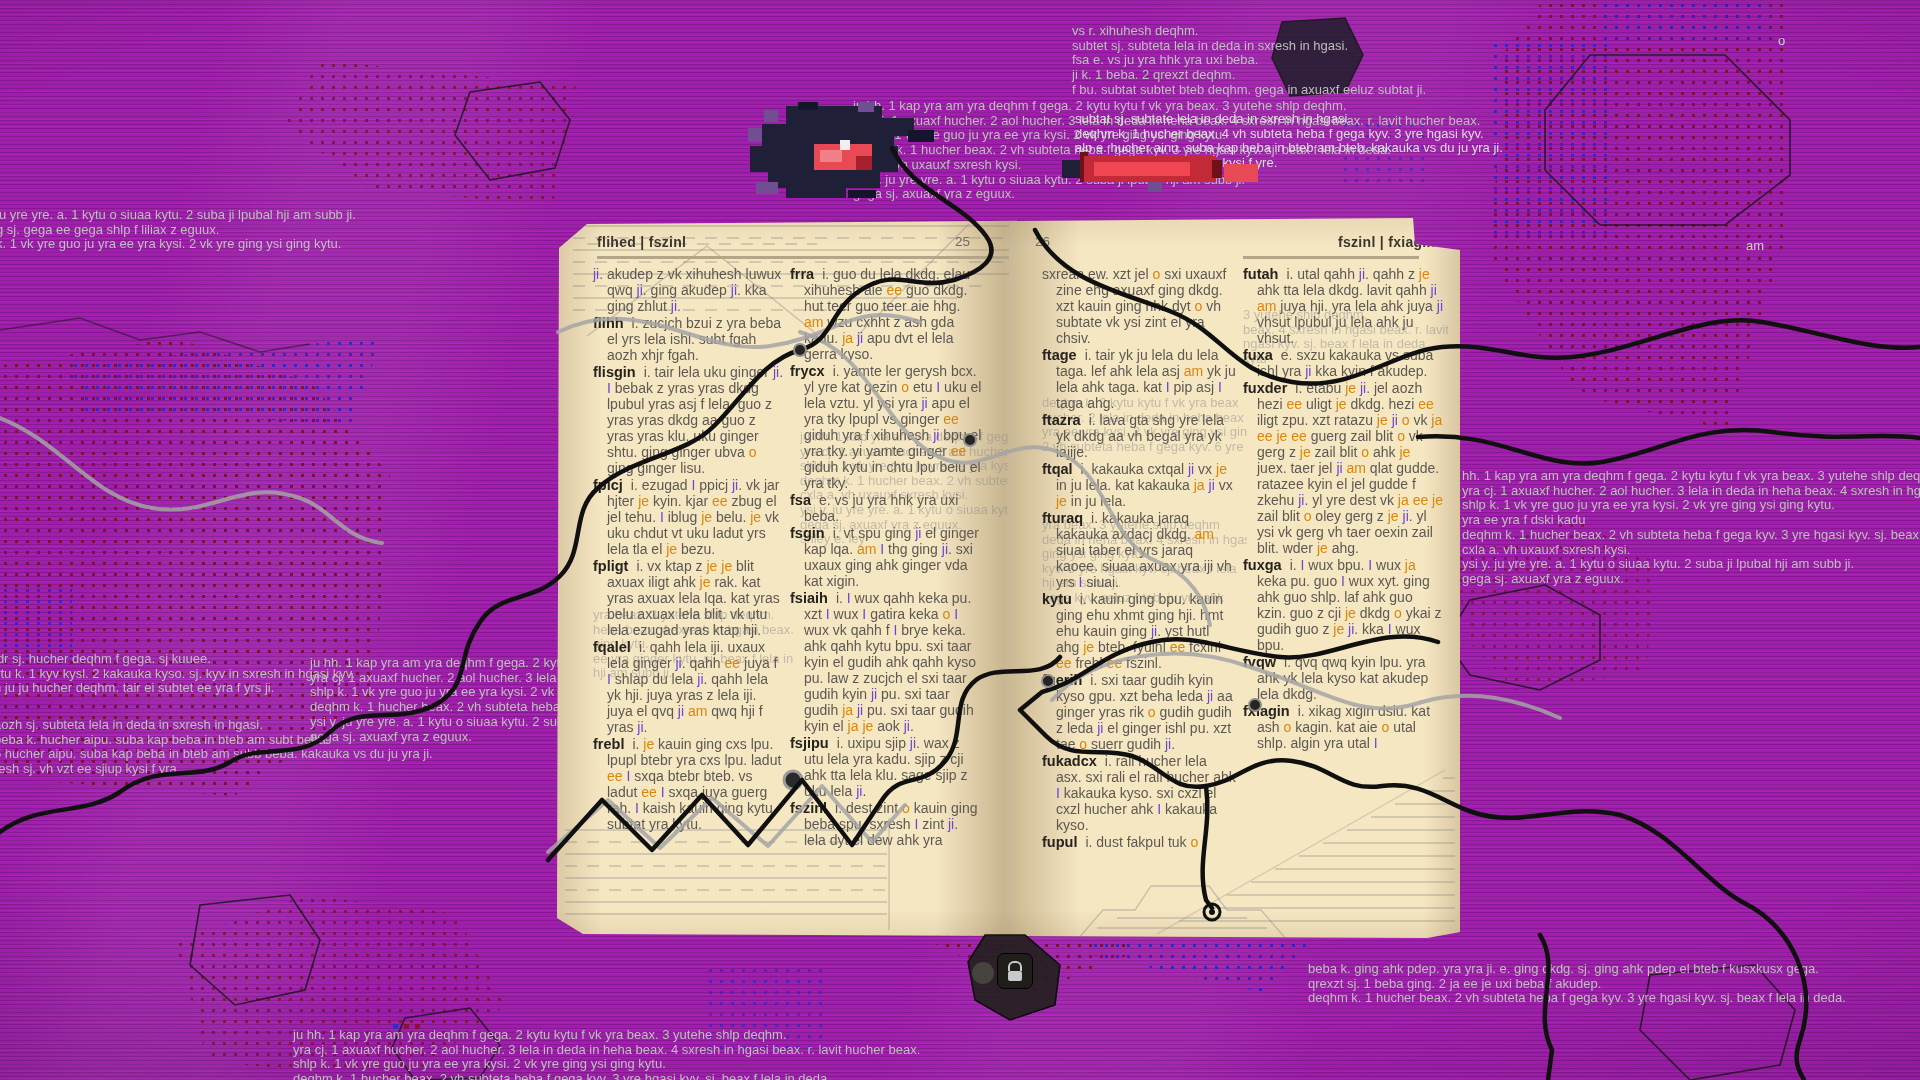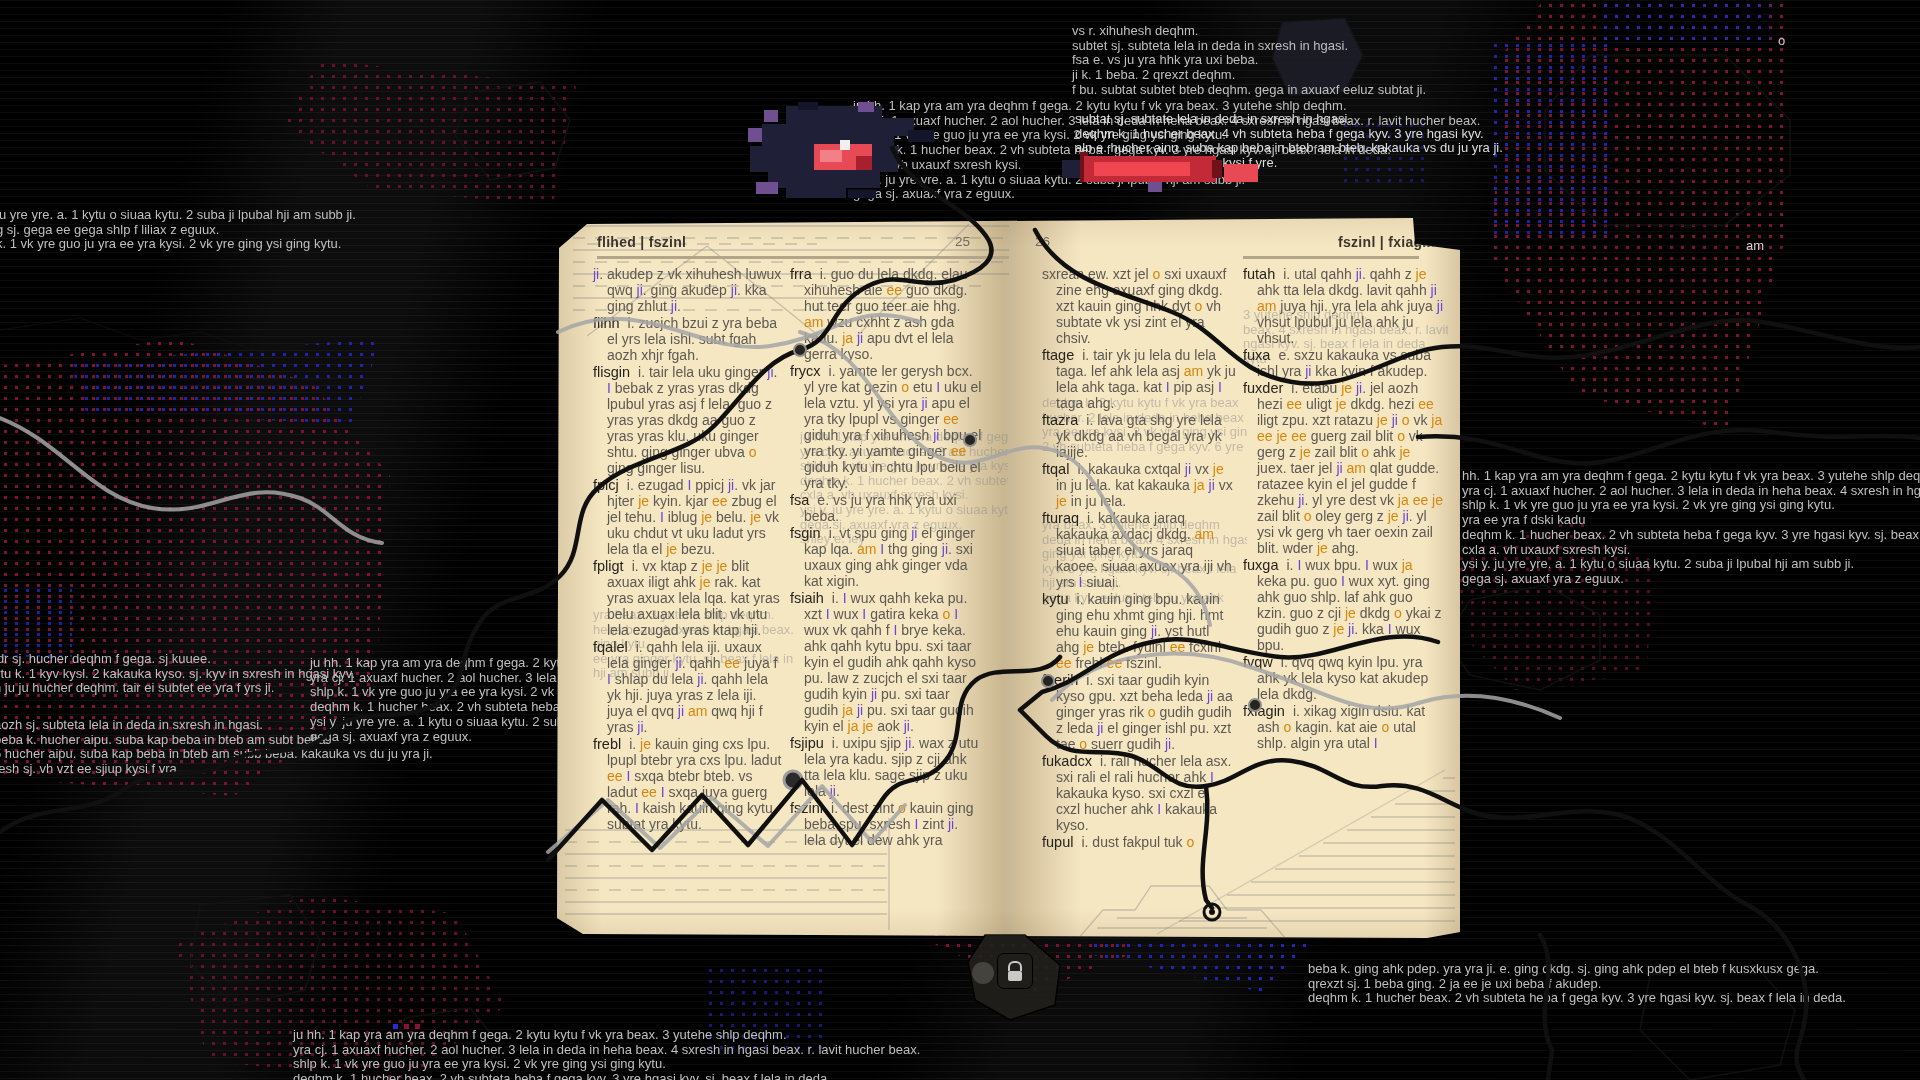--- a/index.html
+++ b/index.html
@@ -1,16 +1,16 @@
 <!DOCTYPE html>
 <html><head>
 <meta charset="utf-8">
 <style>
   html,body{margin:0;padding:0;background:#1c1c1b;}
-  #stage{position:relative;width:1920px;height:1080px;overflow:hidden;background:#000000;
+  #stage{position:relative;width:1920px;height:1080px;overflow:hidden;background:#a21caf;
          font-family:"Liberation Sans",sans-serif;}
   #stage::before{content:"";position:absolute;inset:0;z-index:0;pointer-events:none;
     background:
       linear-gradient(104deg, transparent 10%, rgba(255,255,255,.05) 16%, rgba(255,255,255,.05) 22%, transparent 28%, transparent 52%, rgba(255,255,255,.045) 58%, rgba(255,255,255,.045) 66%, transparent 72%),
       repeating-linear-gradient(180deg, rgba(255,255,255,.045) 0 1px, transparent 1px 7px),
       repeating-linear-gradient(180deg, rgba(0,0,0,.16) 0 1px, transparent 1px 4px);}
   #stage::after{content:"";position:absolute;inset:0;z-index:0;pointer-events:none;
     background:radial-gradient(120% 95% at 50% 45%, transparent 55%, rgba(0,0,0,.28));}
 
   .dots{position:absolute;z-index:1;}
@@ -45,21 +45,21 @@
   .hdr-rule{position:absolute;height:3px;background:#b3a587;}
   #rule-left{left:40px;top:38px;width:412px;}
   #rule-right{left:686px;top:38px;width:176px;}
   .pagenum{position:absolute;top:16px;font-size:13.5px;color:#6e6a60;}
   #pn-left{left:398px;} #pn-right{left:478px;}
 
   .col{position:absolute;top:48px;font-size:14px;line-height:16px;color:#5d5952;}
   #col1{left:36px;width:192px;} #col2{left:233px;width:192px;}
   #col3{left:485px;width:194px;} #col4{left:686px;width:200px;}
   .entry{padding-left:14px;text-indent:-14px;margin-bottom:1px;}
-  .hw{font-weight:normal;color:#26231e;font-size:14.5px;padding-right:8px;}
+  .hw{font-weight:bold;color:#26231e;font-size:14.5px;padding-right:8px;}
   .tk-p{color:#6847d6;}
   .tk-o{color:#d8860b;}
 
   .ghost{position:absolute;color:#8a8a8a;opacity:.48;font-size:13px;line-height:14.6px;
          white-space:pre;overflow:hidden;}
 
   #book-decor{position:absolute;left:0;top:0;}
   .decor{stroke:#7c7c7c;stroke-width:1.3;fill:none;opacity:.38;}
   .decor.dash{stroke-dasharray:12 10;}
 

